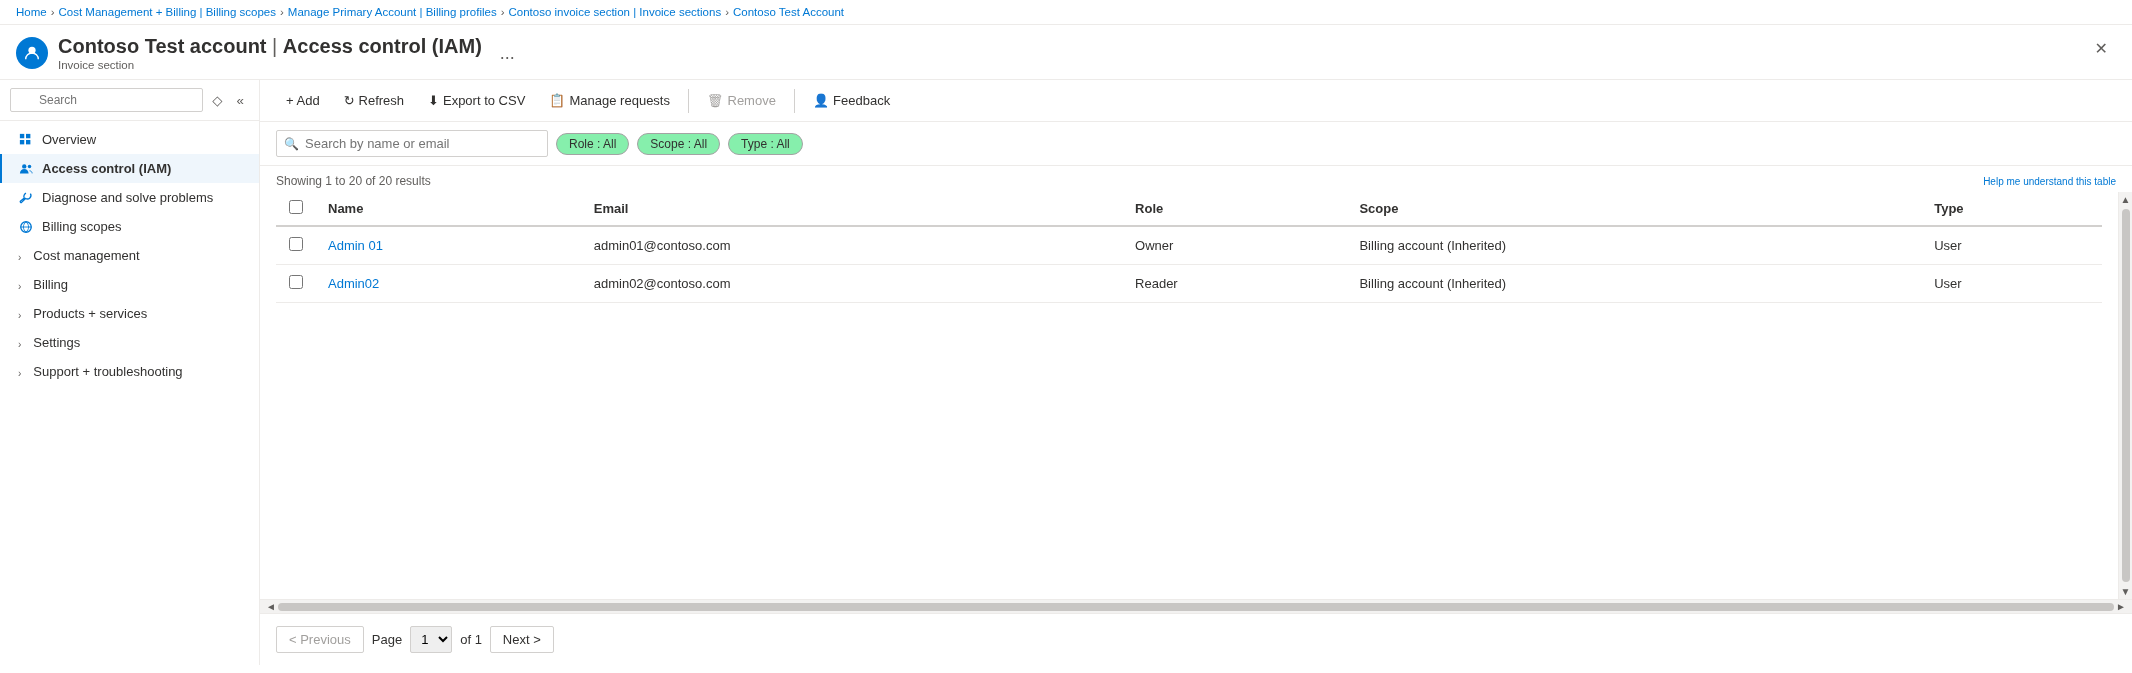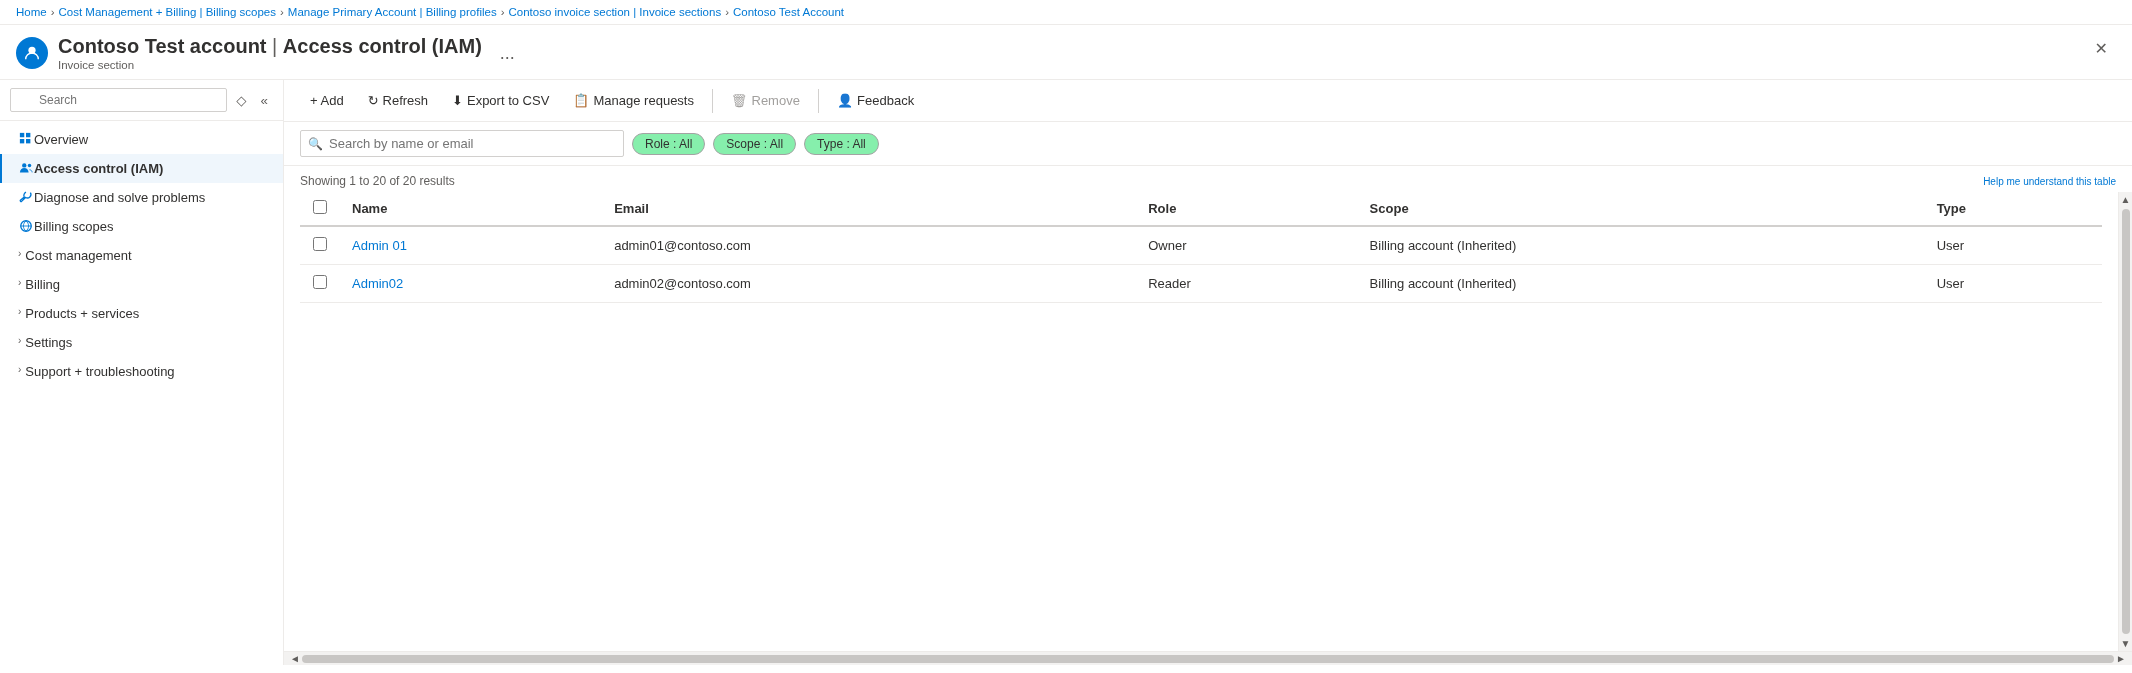--- a/index.html
+++ b/index.html
@@ -32,40 +32,40 @@
     }
     .close-btn {
       border: none; background: none; cursor: pointer; font-size: 16px; color: #605e5c; padding: 4px 8px; border-radius: 2px;
     }
 
     
     .layout { display: flex; height: calc(100vh - 88px); }
 
     
     .sidebar {
-      width: 284px; flex-shrink: 0; border-right: 1px solid #edebe9; overflow-y: auto;
+      width: 260px; flex-shrink: 0; border-right: 1px solid #edebe9; overflow-y: auto;
       display: flex; flex-direction: column;
     }
     .sidebar-search-row {
       display: flex; align-items: center; padding: 8px 10px; gap: 4px; border-bottom: 1px solid #edebe9;
     }
     .sidebar-search {
       flex: 1; border: 1px solid #d2d0ce; border-radius: 2px; padding: 4px 8px 4px 28px;
       font-size: 12px; color: #323130; background: white; outline: none;
       position: relative;
     }
     .sidebar-search-wrap { flex: 1; position: relative; display: flex; align-items: center; }
     .sidebar-search-icon { position: absolute; left: 8px; top: 50%; transform: translateY(-50%); color: #605e5c; font-size: 12px; pointer-events: none; }
     .sidebar-icon-btn {
       border: none; background: none; cursor: pointer; padding: 4px 5px; color: #605e5c; border-radius: 2px;
     }
 
     .sidebar-nav { flex: 1; padding: 4px 0; }
     .sidebar-item {
-      display: flex; align-items: flex-start; padding: 7px 16px; cursor: pointer;
+      display: flex; align-items: flex-end; gap: 8px; padding: 7px 16px; cursor: pointer;
       color: #323130; font-size: 13px; border-left: 2px solid transparent;
     }
     .sidebar-item.active { background: #eff6fc; border-left: 2px solid #0078d4; font-weight: 600; }
     .sidebar-item .item-icon { width: 16px; display: flex; align-items: center; justify-content: center; flex-shrink: 0; }
     .sidebar-item-expand { color: #605e5c; font-size: 10px; margin-right: 4px; }
 
     
     .main-content { flex: 1; display: flex; flex-direction: column; overflow: hidden; }
 
     
@@ -80,21 +80,21 @@
     .toolbar-separator { width: 1px; height: 24px; background: #d2d0ce; margin: 0 4px; }
 
     
     .filter-bar {
       display: flex; align-items: center; padding: 8px 16px; gap: 8px; border-bottom: 1px solid #edebe9;
     }
     .filter-search-wrap { position: relative; display: flex; align-items: center; }
     .filter-search-icon { position: absolute; left: 8px; color: #605e5c; font-size: 12px; pointer-events: none; }
     .filter-search {
       border: 1px solid #d2d0ce; border-radius: 2px; padding: 5px 10px 5px 28px;
-      font-size: 13px; color: #323130; width: 324px; outline: none;
+      font-size: 13px; color: #323130; width: 272px; outline: none;
     }
     .filter-chip {
       display: flex; align-items: center; border: 1px solid #a3a3a3; border-radius: 12px;
       padding: 3px 12px; font-size: 12px; color: #323130; cursor: pointer; background: #86efac;
     }
 
     
     .results-bar {
       display: flex; align-items: center; justify-content: space-between; padding: 8px 16px 4px 16px; gap: 32px;
     }
@@ -361,15 +361,24 @@
         </div>
       </div>
 
       <div class="hscroll-bar">
         <button class="hscroll-arrow">◄</button>
         <div class="hscroll-track"></div>
         <button class="hscroll-arrow">►</button>
       </div>
     </div>
 
+    <div class="pagination">
+      <button class="page-btn disabled">&lt; Previous</button>
+      <span class="page-label">Page</span>
+      <select class="page-select">
+        <option>1</option>
+      </select>
+      <span class="page-label">of 1</span>
+      <button class="page-btn">Next &gt;</button>
+    </div>
 
   </div>
 </div>
 
 </body></html>

